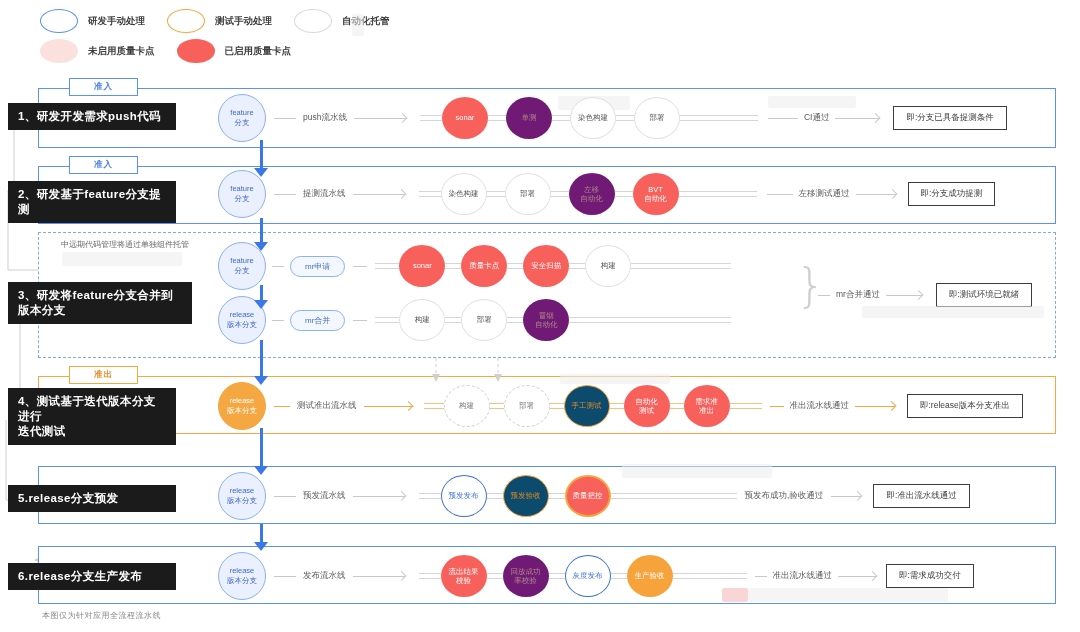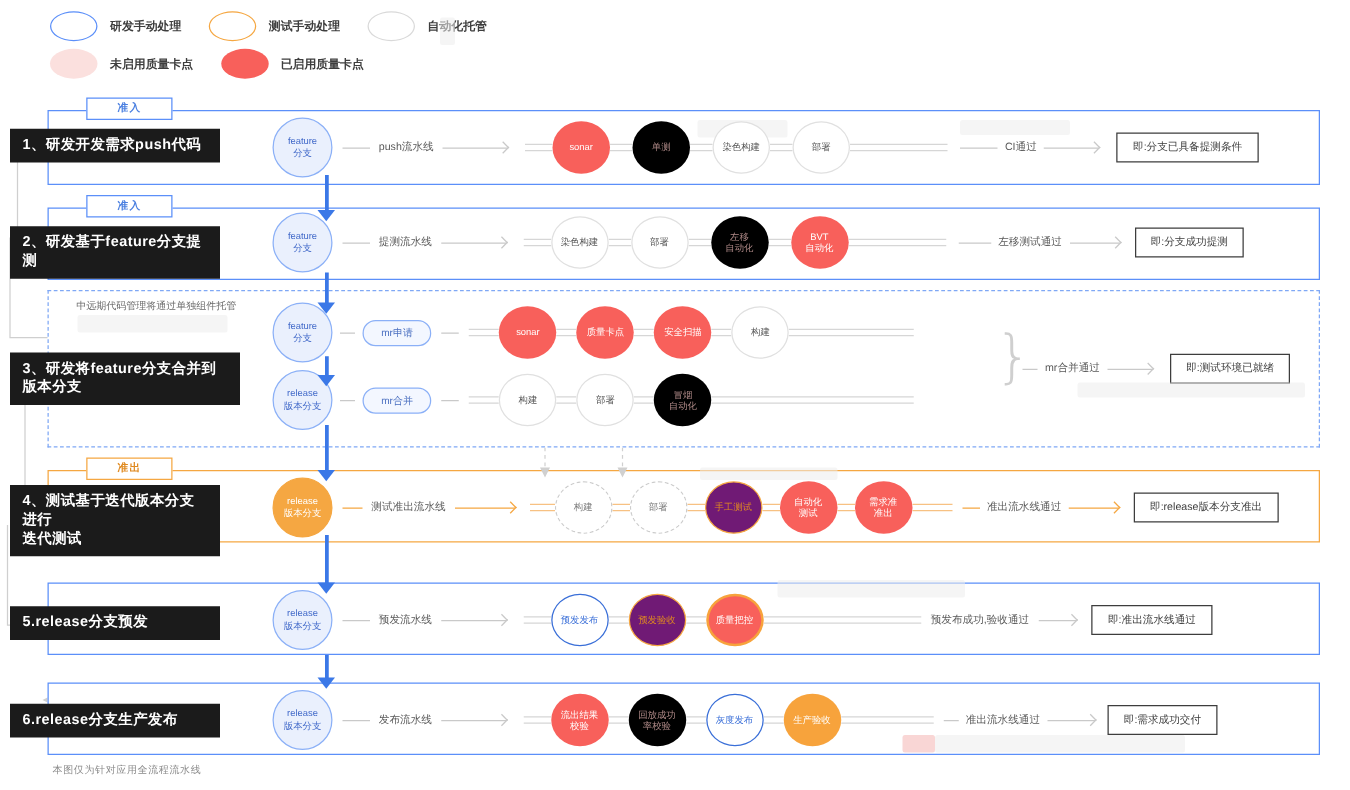--- a/index.html
+++ b/index.html
@@ -95,23 +95,23 @@
 
   .node {
     width: 46px; height: 42px; border-radius: 50%;
     display: flex; flex-direction: column; align-items: center; justify-content: center;
     font-size: 7.5px; line-height: 9.5px; text-align: center; flex: 0 0 auto;
     white-space: pre-line; position: relative; z-index: 2;
   }
   .node.white { background: #fff; border: 1.1px solid #e0e0e0; color: #555; }
   .node.white-dash { background: #fff; border: 1.1px dashed #cccccc; color: #777; }
   .node.red { background: #f8605b; color: #ffffff; border: none; }
-  .node.pink { background: #000000; color: #b08a88; border: none; }
+  .node.pink { background: #701a75; color: #b08a88; border: none; }
   .node.blue-o { background: #fff; border: 1.8px solid #3a6fd8; color: #3a6fd8; }
-  .node.orange-o { background: #701a75; border: 1.8px solid #f5a742; color: #e08a20; }
+  .node.orange-o { background: #0c4a6e; border: 1.8px solid #f5a742; color: #e08a20; }
   .node.orange-f { background: #f7a33c; color: #fff; border: none; }
   .node.red-orange { background: #f8605b; color: #fff; border: 2px solid #f7a33c; }
 
   .pill {
     border: 1.2px solid #8bb0f7; background: #f3f7ff; color: #4a6fc0;
     border-radius: 11px; padding: 4px 14px; font-size: 8px; flex: 0 0 auto;
   }
 
   .result-box {
     border: 1.3px solid #3d3d3d; background: #fff;

